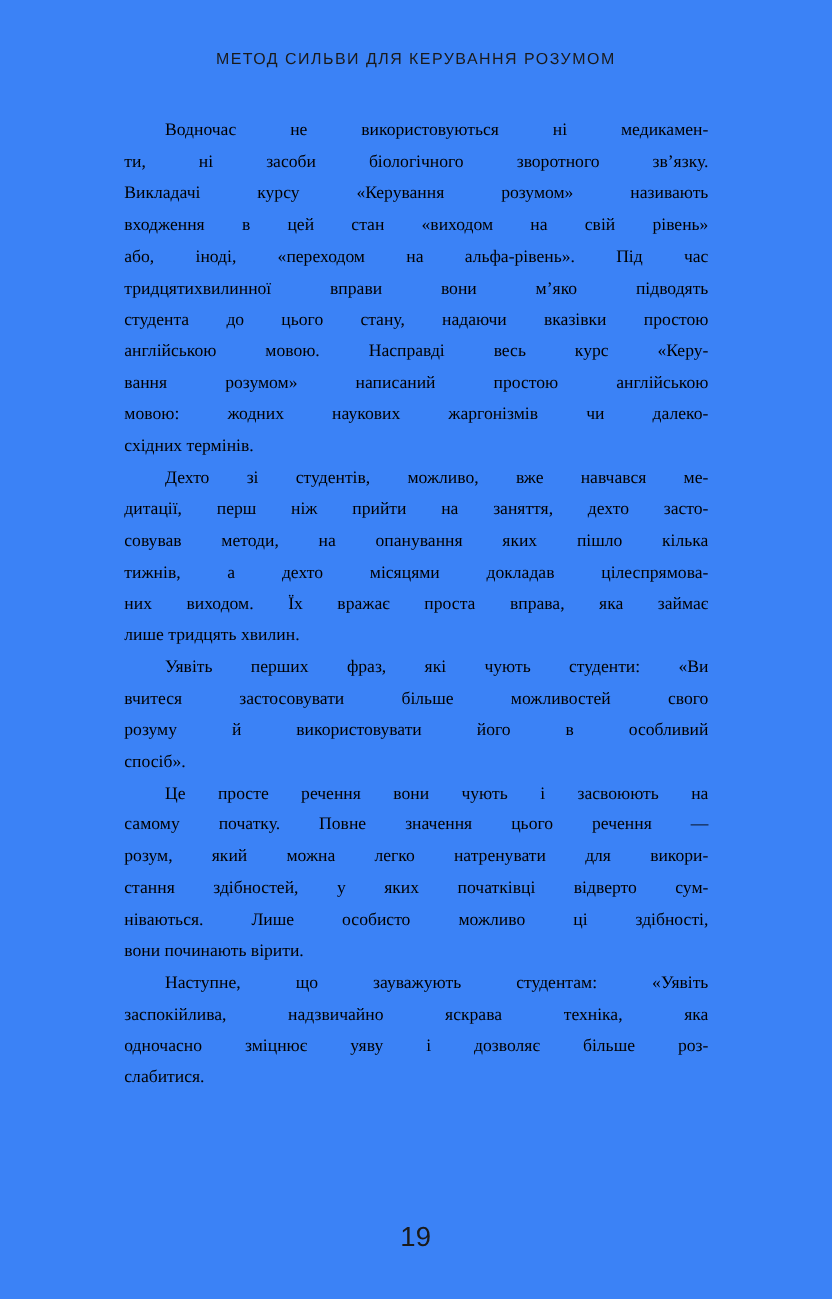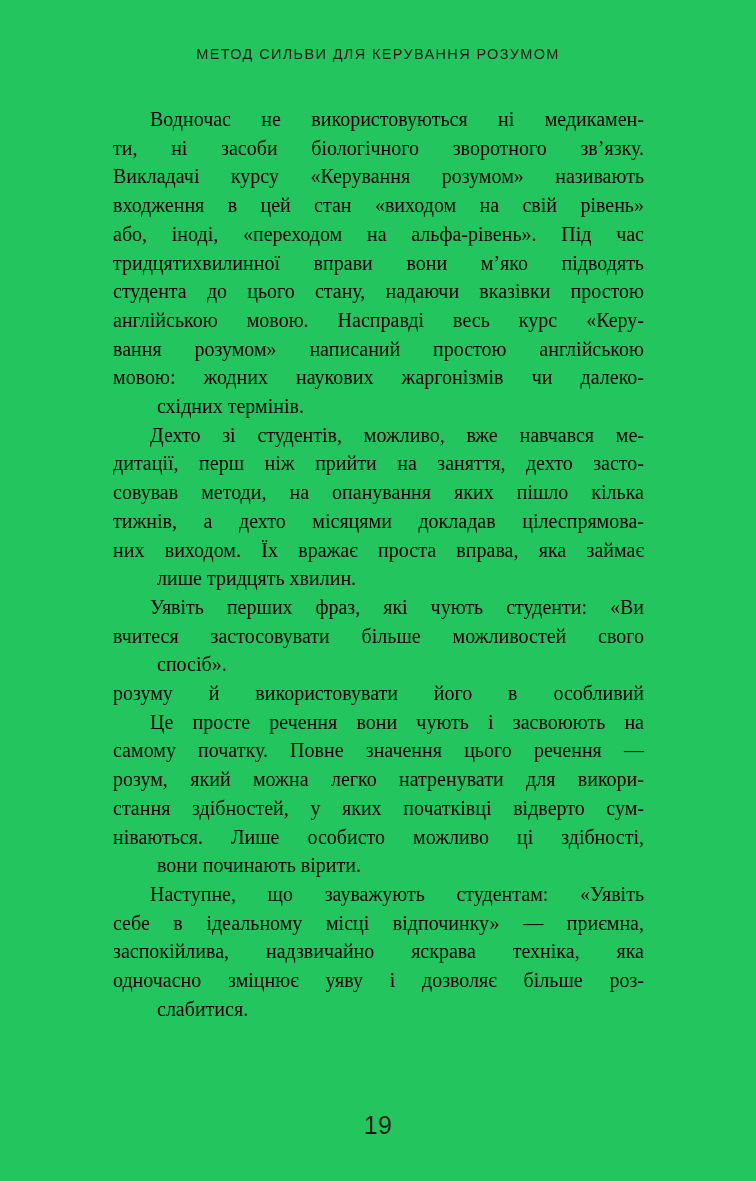--- a/index.html
+++ b/index.html
@@ -6,21 +6,21 @@
   html, body {
     margin: 0;
     padding: 0;
     background: #ffffff;
   }
 
   .page {
     position: relative;
     width: 756px;
     height: 1181px;
-    background: #22c55e;
+    background: #3b82f6;
     overflow: hidden;
     box-sizing: border-box;
   }
 
   
   .running-head {
     position: absolute;
     top: 46px;
     left: 0;
     width: 756px;
@@ -33,21 +33,21 @@
     white-space: nowrap;
   }
 
   
   .text-block {
     position: absolute;
     top: 105px;
     left: 113px;
     width: 531px;
     font-family: "Liberation Serif", "DejaVu Serif", serif;
-    font-size: 20px;
+    font-size: 16px;
     line-height: 28.7px;
     color: #000000;
     text-align: justify;
     text-justify: inter-word;
     -webkit-font-smoothing: antialiased;
   }
 
   .para {
     margin: 0;
     padding: 0;
@@ -59,21 +59,20 @@
     width: 100%;
     text-align: justify;
     text-align-last: justify;
     white-space: nowrap;
   }
 
   .ln.last {
     text-align: right;
     text-align-last: left;
     white-space: normal;
-    margin-left: 44px;
   }
 
   .ln.indent {
     text-indent: 37px;
   }
 
   
   .folio {
     position: absolute;
     top: 1111px;
@@ -112,34 +111,33 @@
         <span class="ln indent">Дехто зі студентів, можливо, вже навчався ме-</span>
         <span class="ln">дитації, перш ніж прийти на заняття, дехто засто-</span>
         <span class="ln">совував методи, на опанування яких пішло кілька</span>
         <span class="ln">тижнів, а дехто місяцями докладав цілеспрямова-</span>
         <span class="ln">них виходом. Їх вражає проста вправа, яка займає</span>
         <span class="ln last">лише тридцять хвилин.</span>
       </p>
       <p class="para">
         <span class="ln indent">Уявіть перших фраз, які чують студенти: «Ви</span>
         <span class="ln">вчитеся застосовувати більше можливостей свого</span>
+        <span class="ln">розуму й використовувати його в особливий</span>
         <span class="ln last">спосіб».</span>
-        <span class="ln">розуму й використовувати його в особливий</span>
       </p>
       <p class="para">
         <span class="ln indent">Це просте речення вони чують і засвоюють на</span>
         <span class="ln">самому початку. Повне значення цього речення —</span>
         <span class="ln">розум, який можна легко натренувати для викори-</span>
         <span class="ln">стання здібностей, у яких початківці відверто сум-</span>
         <span class="ln">ніваються. Лише особисто можливо ці здібності,</span>
         <span class="ln last">вони починають вірити.</span>
       </p>
       <p class="para">
         <span class="ln indent">Наступне, що зауважують студентам: «Уявіть</span>
-        <span class="ln">себе в ідеальному місці відпочинку» — приємна,</span>
         <span class="ln">заспокійлива, надзвичайно яскрава техніка, яка</span>
         <span class="ln">одночасно зміцнює уяву і дозволяє більше роз-</span>
         <span class="ln last">слабитися.</span>
       </p>
     </div>
 
   <div class="folio">19</div>
 
 </div>
 

